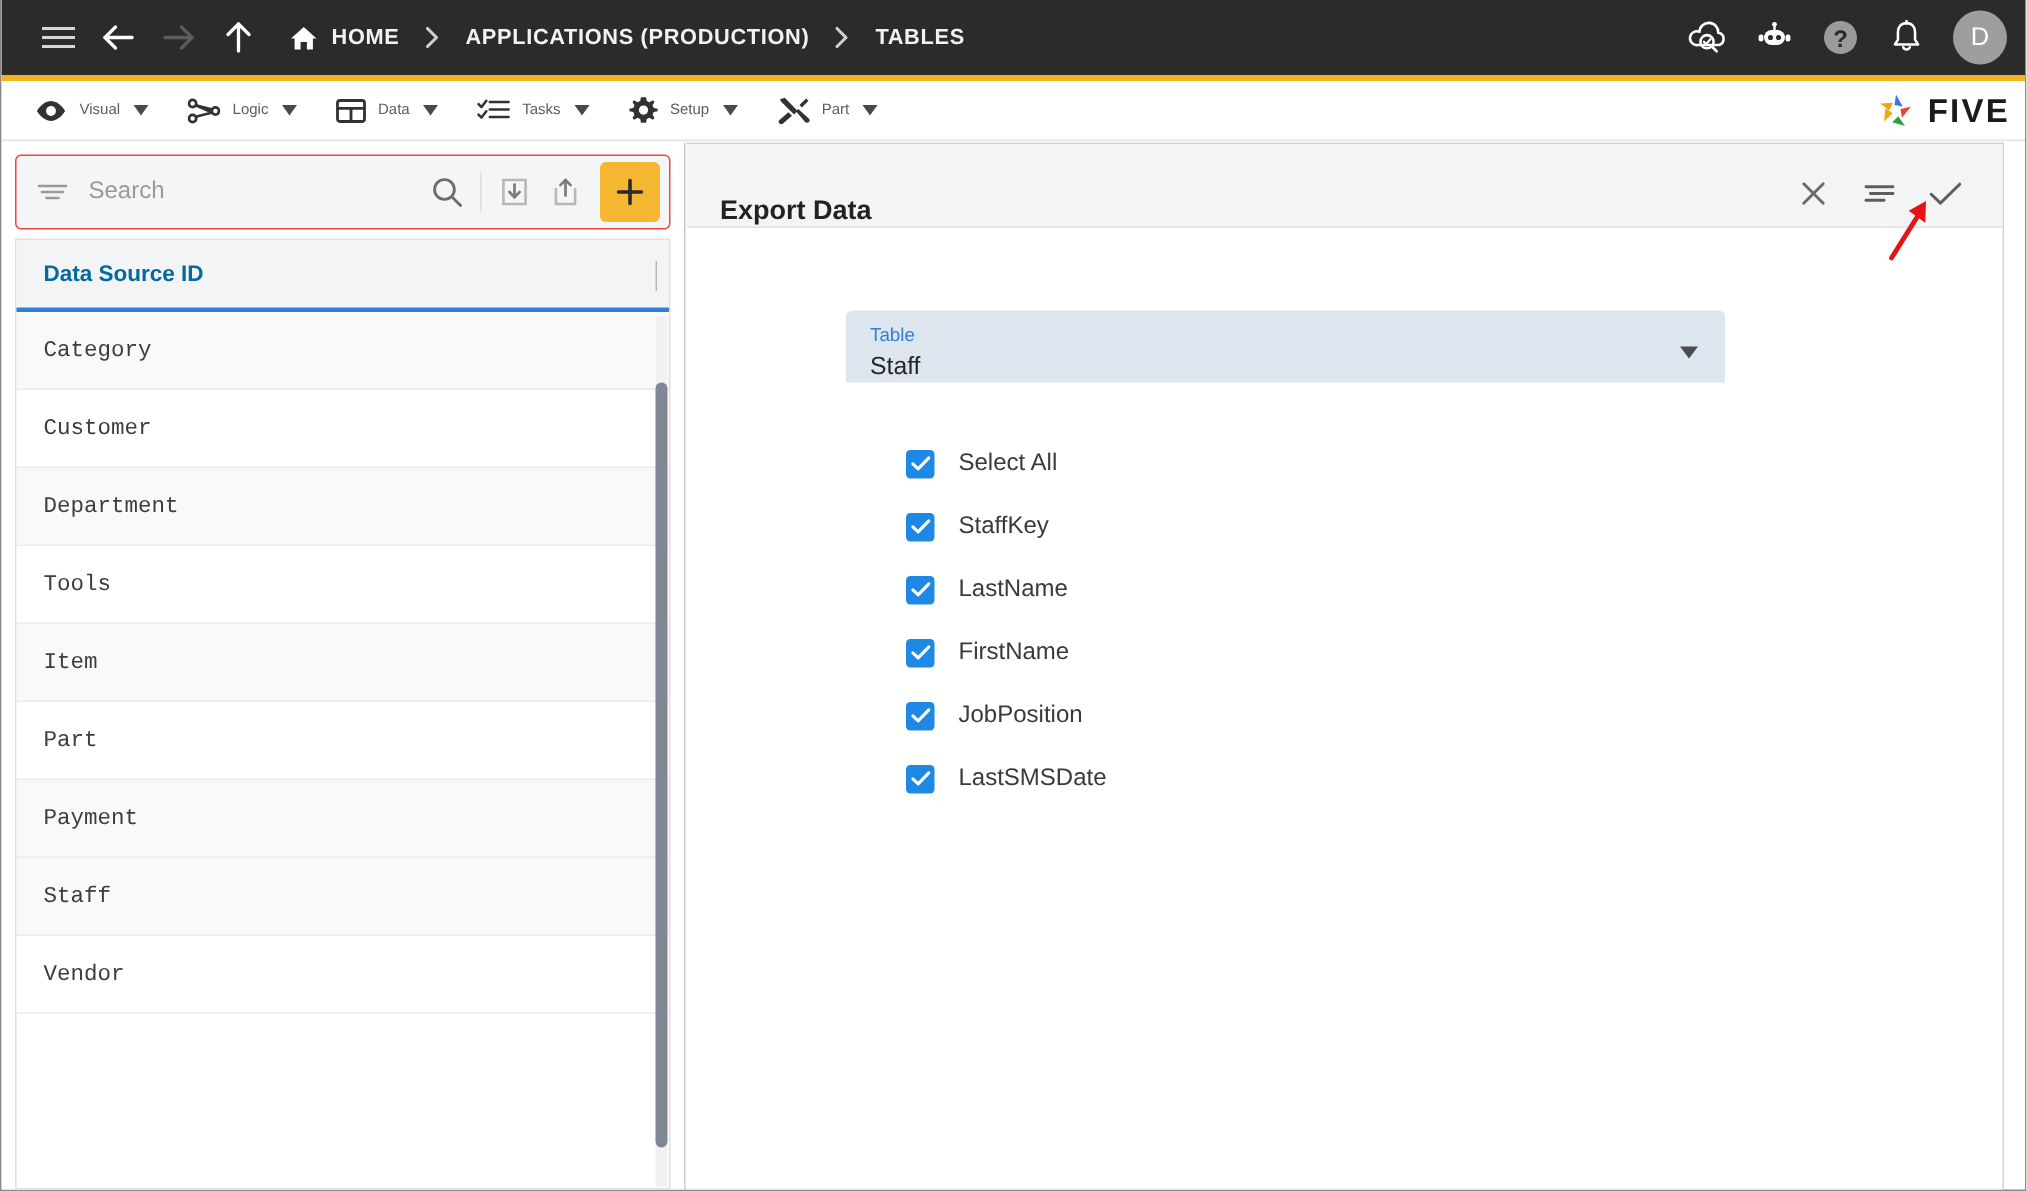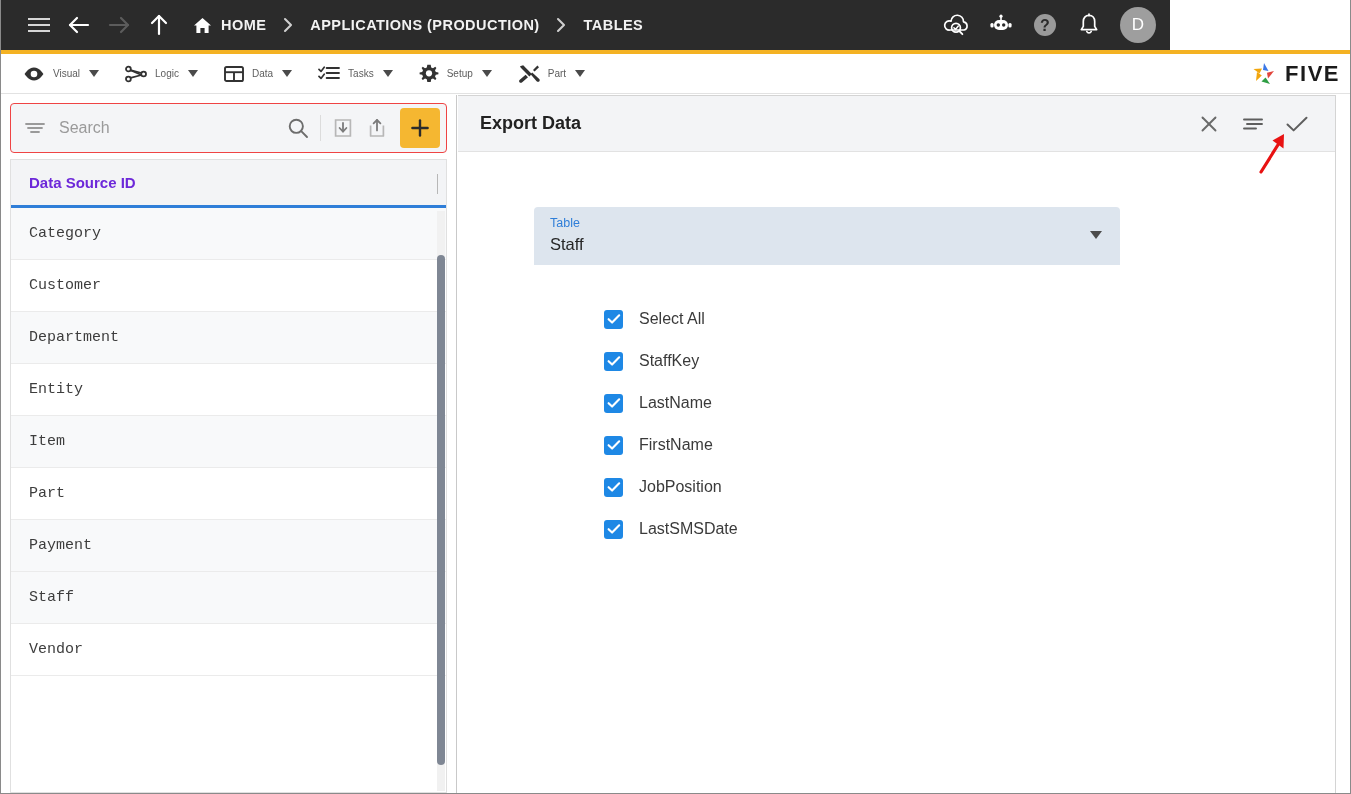--- a/index.html
+++ b/index.html
@@ -18,21 +18,21 @@
     background: #fff;
     border: 1px solid #8a8a8a;
     border-top: none;
     overflow: hidden;
   }
 
   
   .topbar {
     position: absolute;
     top: 0; left: 0;
-    width: 1169px; height: 50px;
+    width: 1351px; height: 50px;
     background: #2b2b2b;
     display: flex;
     align-items: center;
     padding: 0 14px 0 18px;
     color: #ffffff;
   }
   .topbar-left { display: flex; align-items: center; gap: 0; flex: 1; min-width: 0; }
   .nav-btn {
     width: 40px; height: 40px;
     display: flex; align-items: center; justify-content: center;
@@ -165,21 +165,21 @@
     background: #fff;
   }
   .grid-head {
     height: 48px;
     background: #f3f4f6;
     display: flex;
     align-items: center;
     padding-left: 18px;
     font-size: 15px;
     font-weight: bold;
-    color: #6d28d9;
+    color: #0369a1;
     border-bottom: 3px solid #2f7ed8;
     position: relative;
     cursor: pointer;
   }
   .head-grip {
     position: absolute;
     right: 8px; top: 14px;
     width: 1px; height: 20px;
     background: #b7b7b7;
   }
@@ -235,40 +235,40 @@
     background: #ffffff;
     border: 1px solid #d4d4d4;
     border-right: 1px solid #d4d4d4;
     border-left: none;
   }
   .panel-head {
     height: 56px;
     background: #f3f4f6;
     border-bottom: 1px solid #e2e2e2;
     display: flex;
-    align-items: center;
+    align-items: flex-end;
     padding: 0 16px 0 22px;
   }
   .panel-title {
     font-size: 18px;
     font-weight: bold;
     color: #222;
     flex: 1;
   }
   .ph-ic {
     width: 44px; height: 44px;
     display: flex; align-items: center; justify-content: center;
     cursor: pointer;
   }
   .panel-body { padding: 55px 0 0 0; }
 
   .field {
     width: 586px;
-    margin-left: 76px;
-    height: 58px;
+    margin-left: 106px;
+    height: 48px;
     background: #dde5ee;
     border-radius: 4px 4px 0 0;
     padding: 8px 16px 0 16px;
     position: relative;
     cursor: pointer;
   }
   .field-label {
     font-size: 12.5px;
     color: #2f7ed8;
     line-height: 16px;
@@ -565,21 +565,21 @@
           <div class="row alt">
             <span>Category</span>
           </div>
           <div class="row plain">
             <span>Customer</span>
           </div>
           <div class="row alt">
             <span>Department</span>
           </div>
           <div class="row plain">
-            <span>Entity</span>
+            <span>Tools</span>
           </div>
           <div class="row alt">
             <span>Item</span>
           </div>
           <div class="row plain">
             <span>Part</span>
           </div>
           <div class="row alt">
             <span>Payment</span>
           </div>

